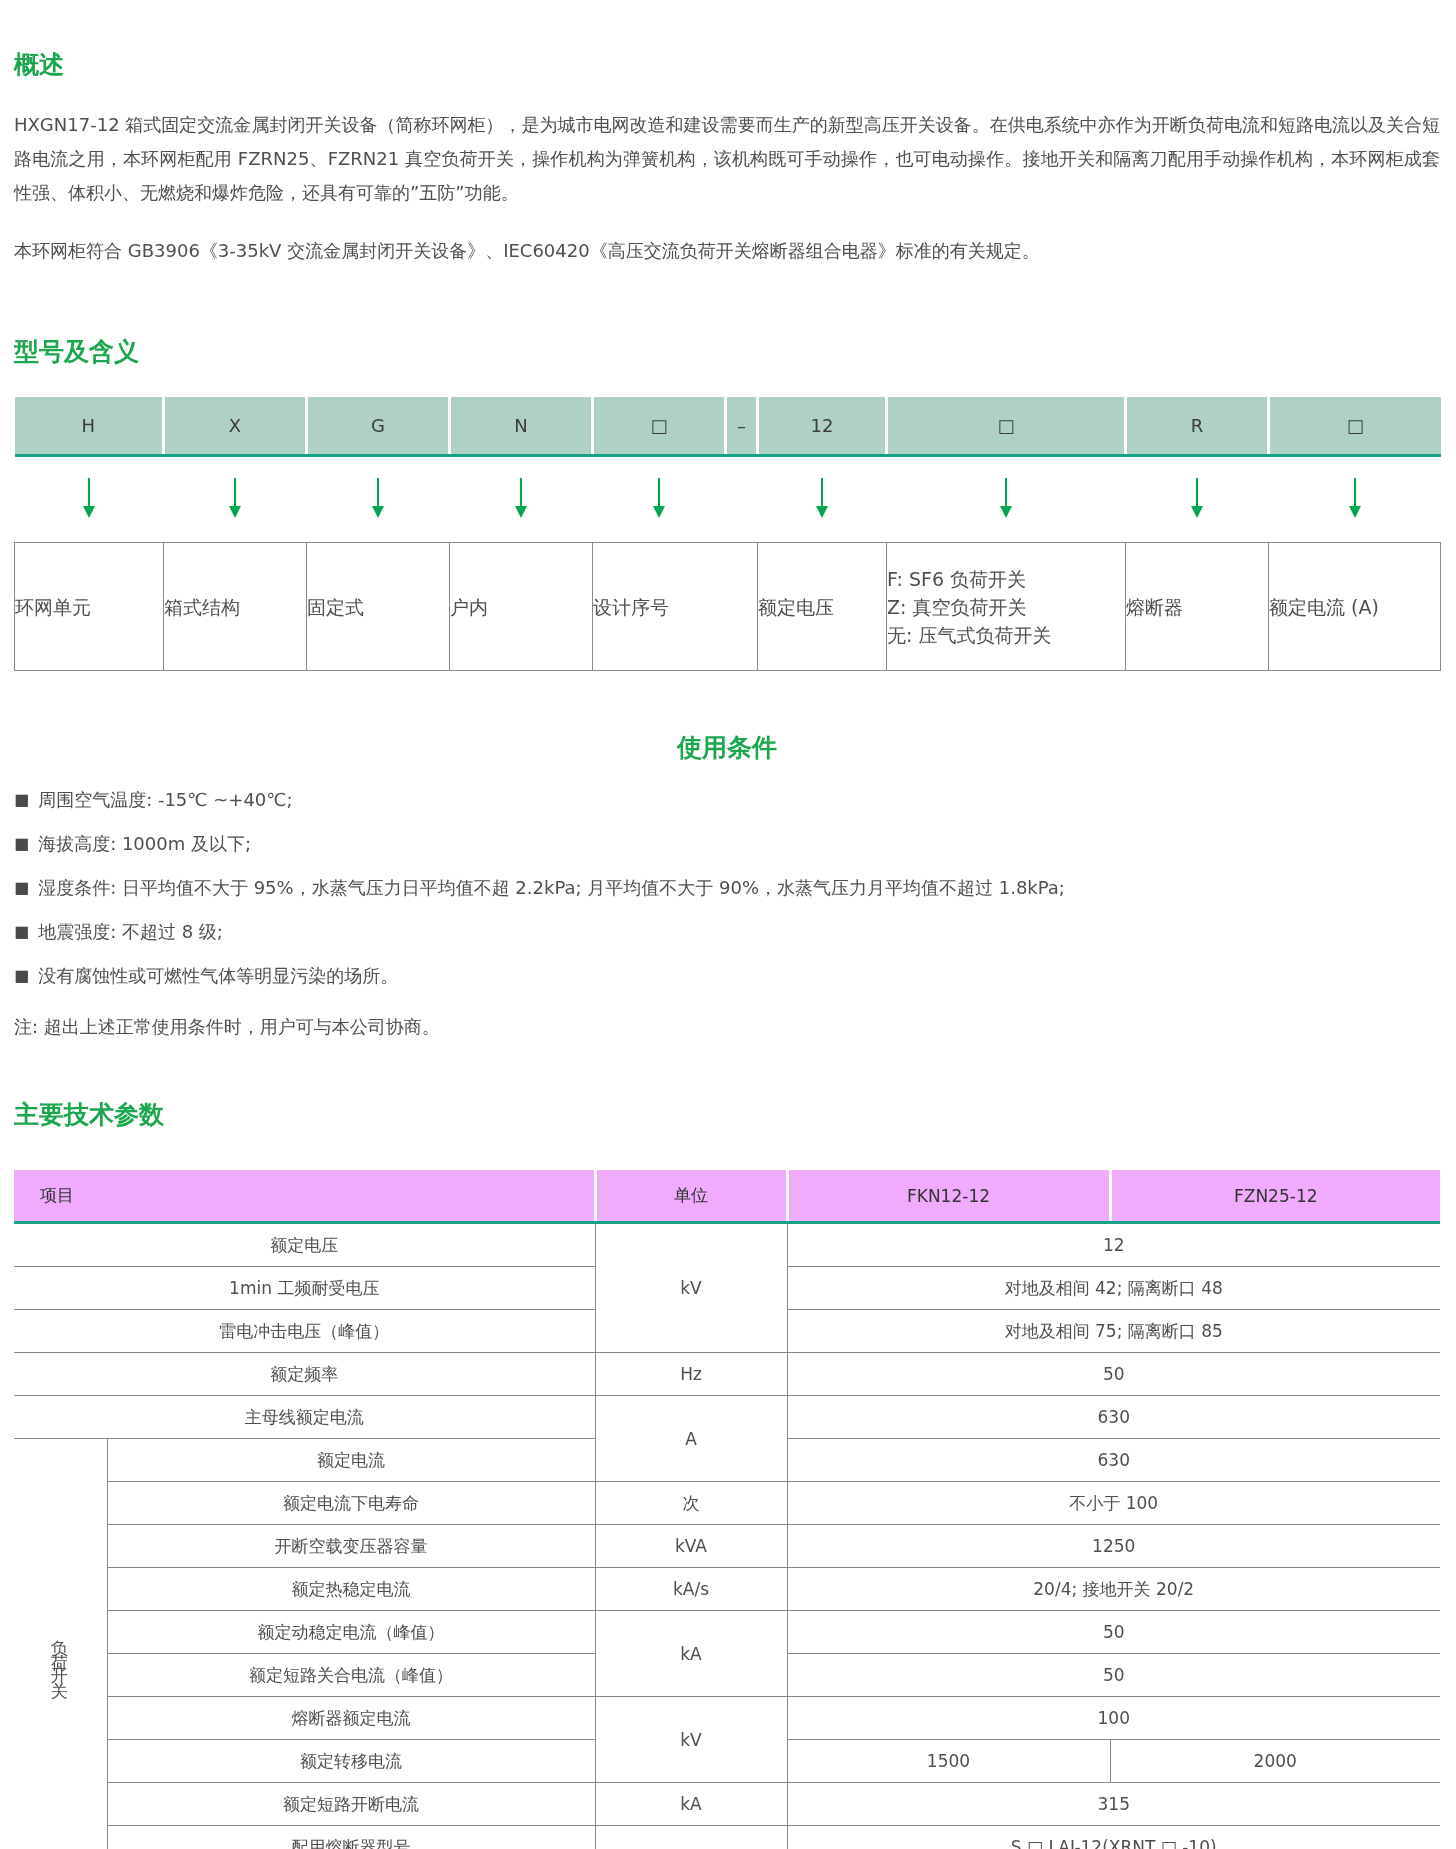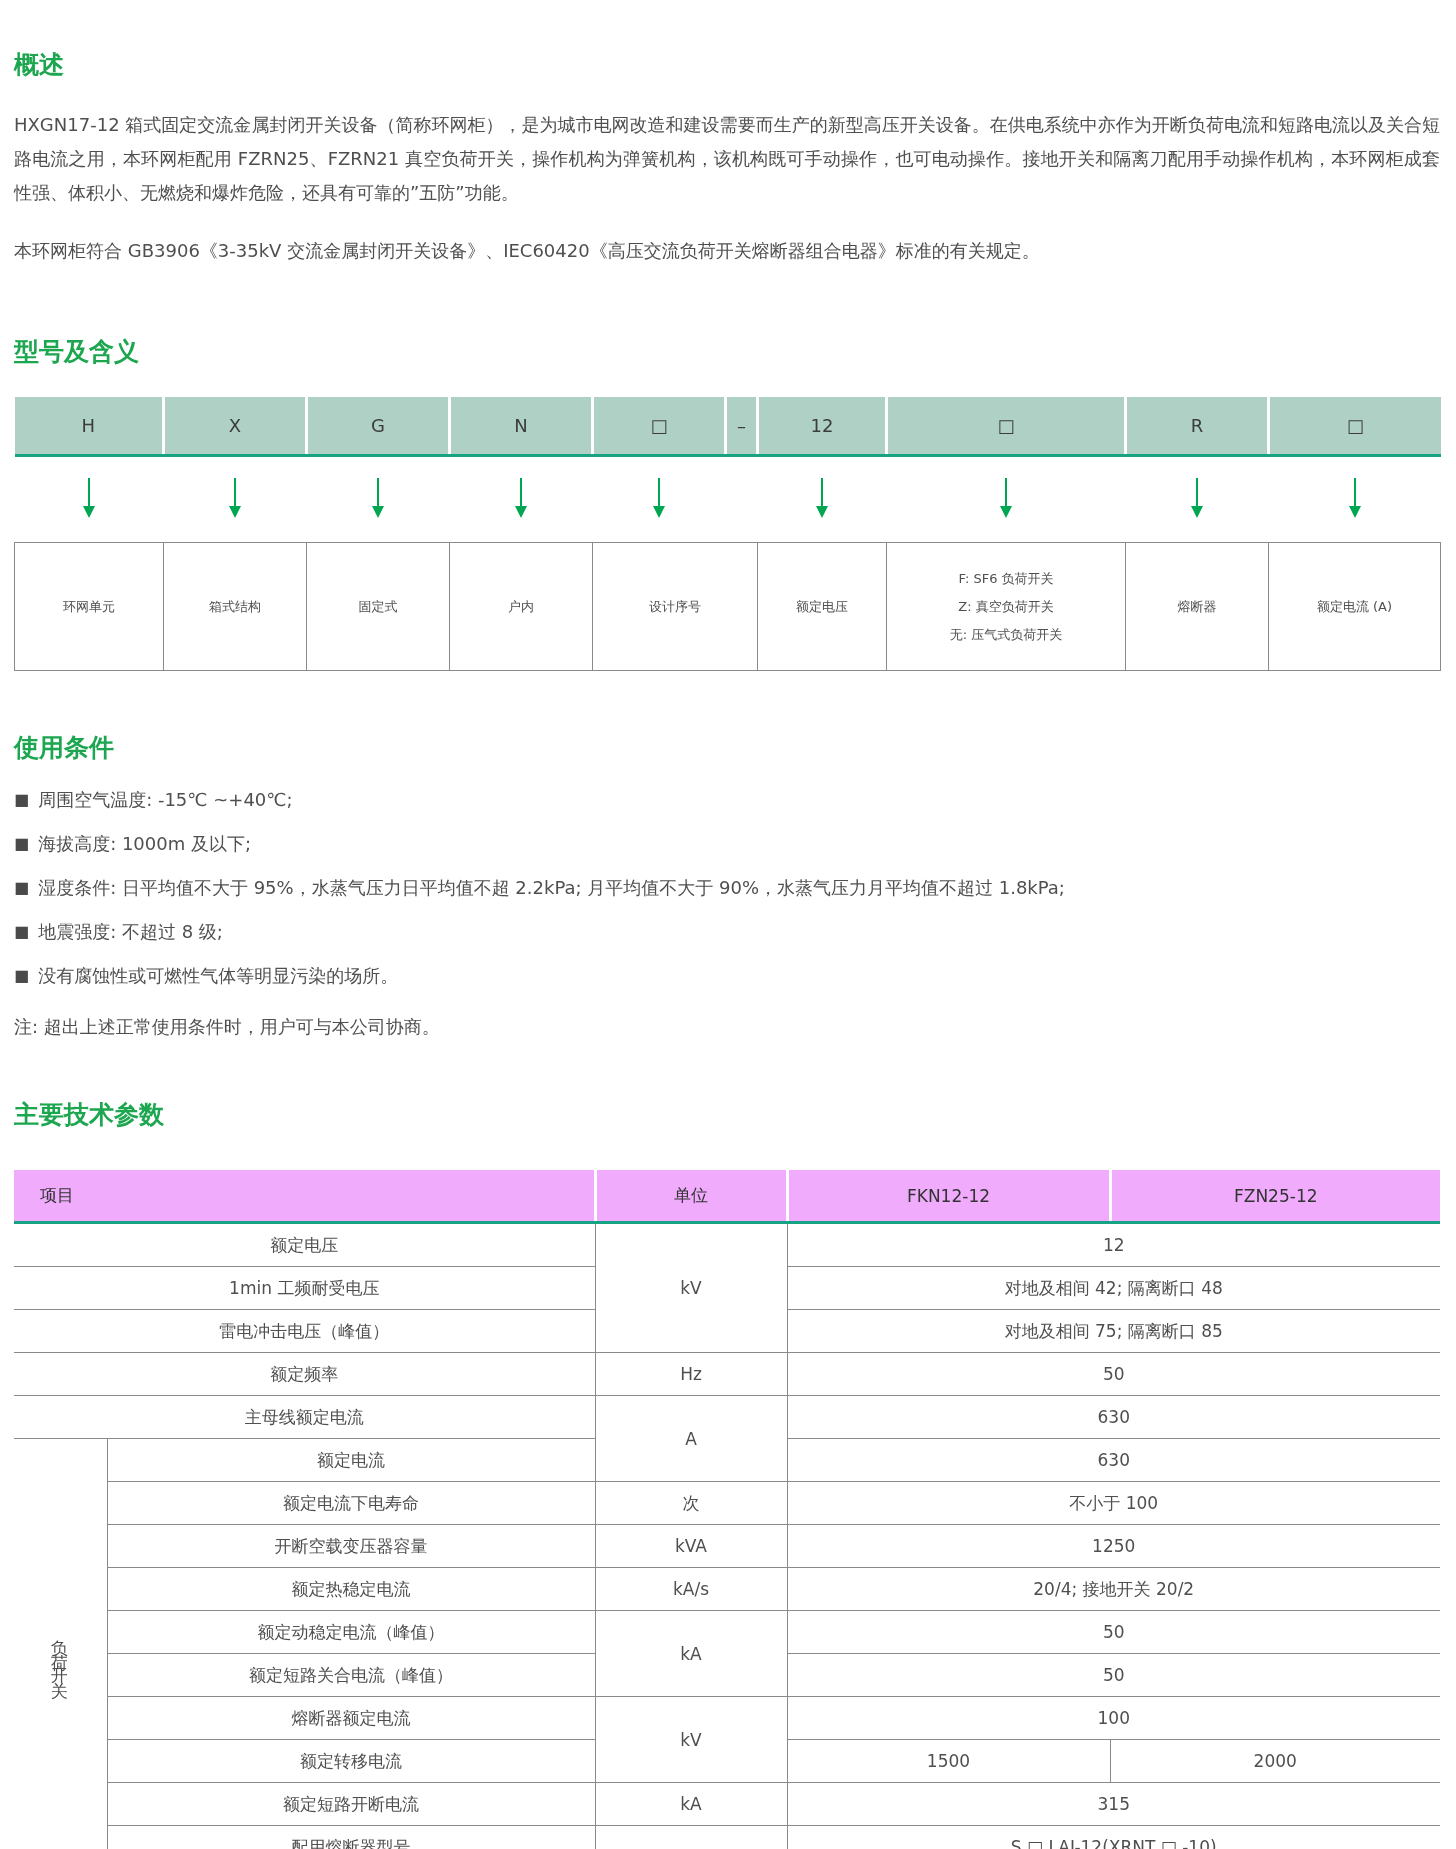--- a/index.html
+++ b/index.html
@@ -13,21 +13,21 @@
 
   .section-title{
     color:#1ca64f;
     font-size:25px;
     font-weight:bold;
     line-height:34px;
     margin:0;
   }
   .title-overview{margin-top:48px;}
   .title-model{margin-top:67px;}
-  .title-cond{margin-top:60px;}
+  .title-cond{margin-top:60px;text-align:center;}
   .title-tech{margin-top:58px;}
 
   .para{
     font-size:18px;
     line-height:34px;
     color:#4f4f4f;
     margin:0;
     text-align:justify;
   }
   .para1{margin-top:26px;}
@@ -54,23 +54,23 @@
   td.letter:last-child{border-right:none;}
   td.arrowcell{
     height:85px;
     text-align:center;
     vertical-align:middle;
     border:none;
   }
   td.desc{
     border:1px solid #8a8a8a;
     height:127px;
-    text-align:center;
-    vertical-align:middle;
-    font-size:13px;
+    text-align:left;
+    vertical-align:middle;
+    font-size:19px;
     line-height:28px;
     color:#4f4f4f;
   }
   td.desc .line{display:block;}
 
   
   .cond-list{margin-top:22px;}
   .cond-item{
     font-size:18px;
     line-height:26px;

